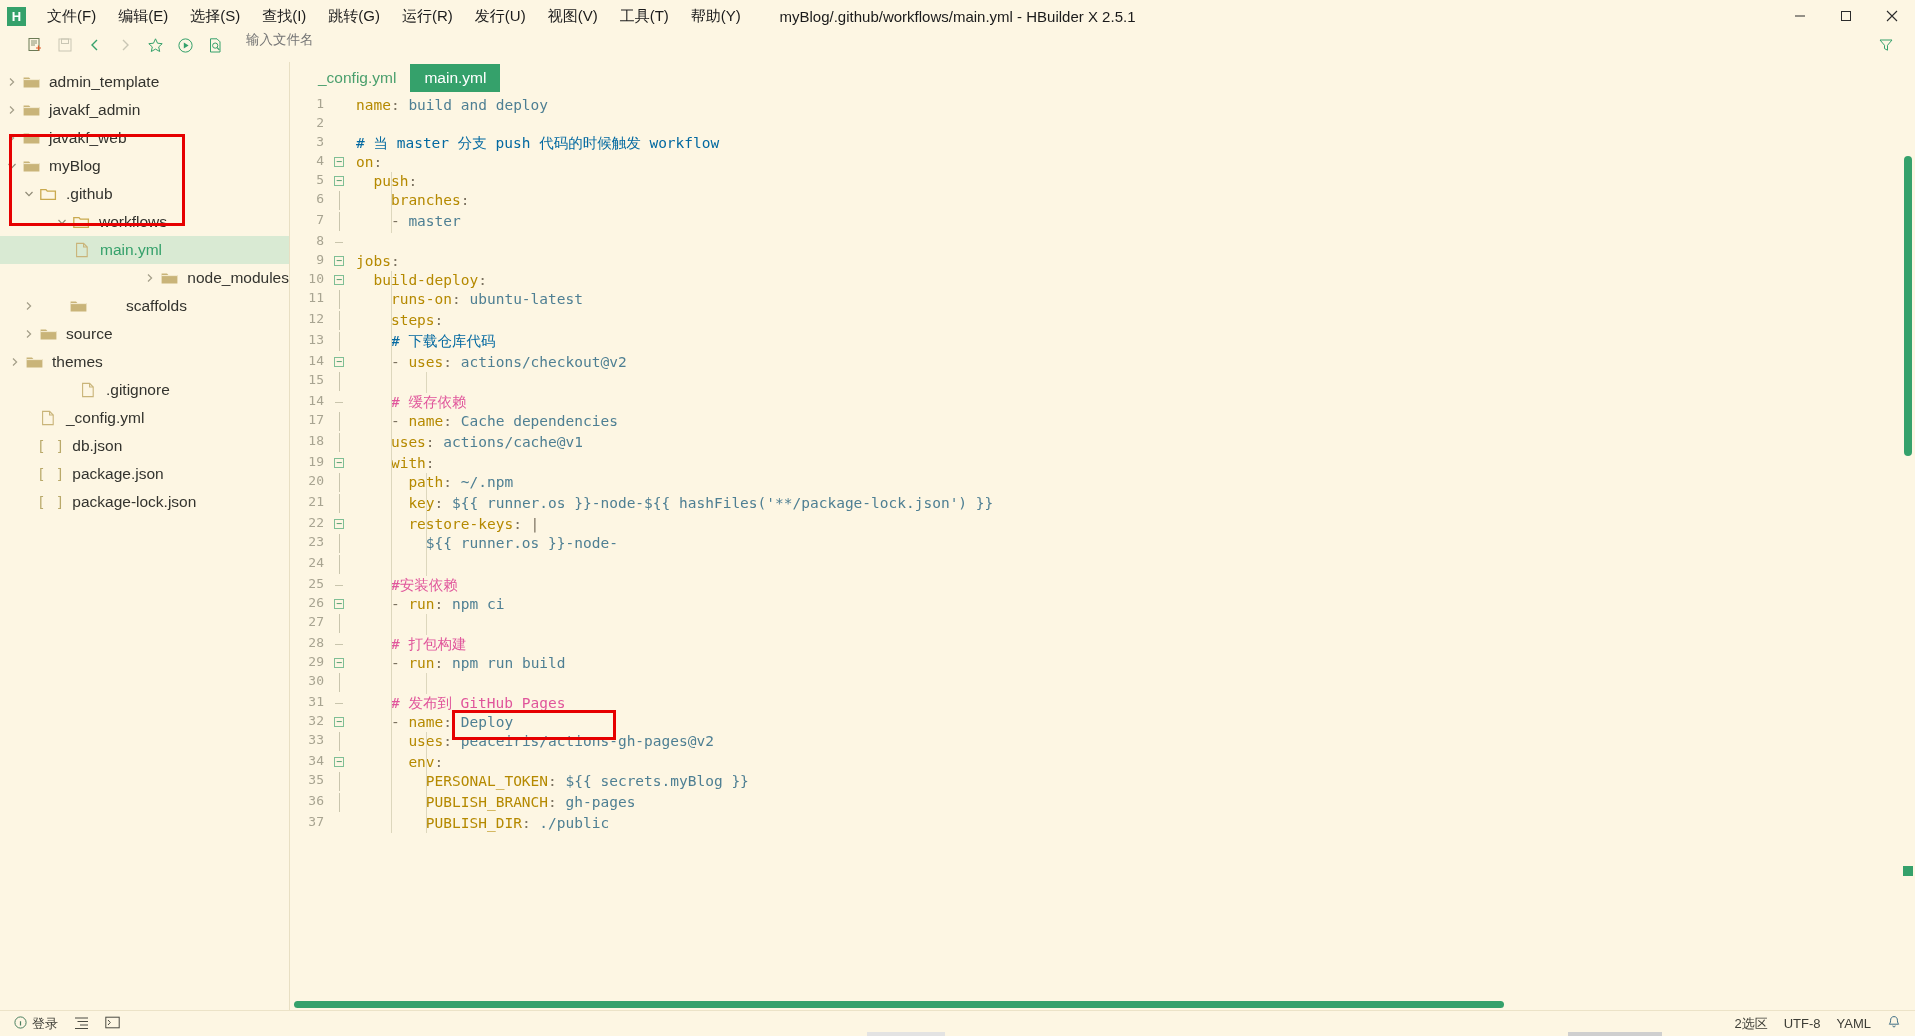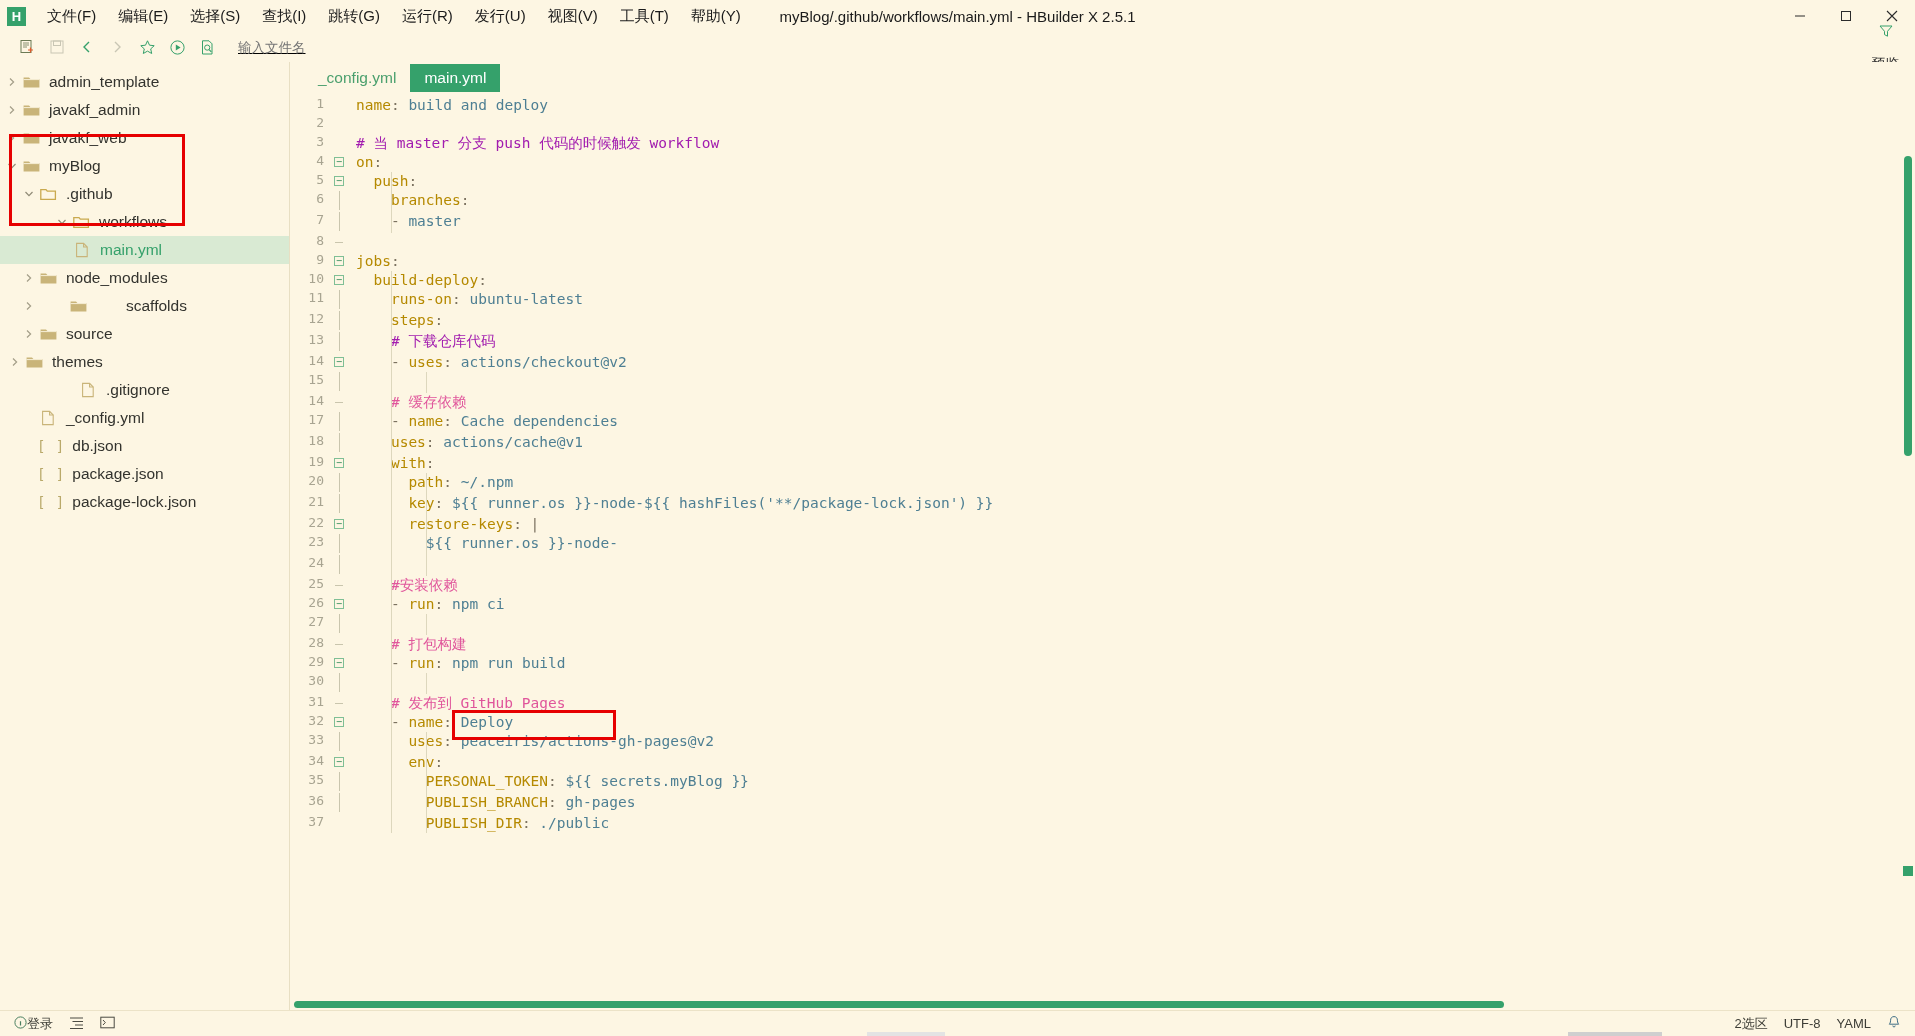--- a/index.html
+++ b/index.html
@@ -35,22 +35,22 @@
   }
   .win-controls { margin-left: auto; display: flex; height: 32px; z-index: 5; }
   .win-btn {
     width: 46px; height: 32px; display: flex; align-items: center; justify-content: center;
     color: #2b2b2b;
   }
   .win-btn svg { display: block; }
 
   
   .toolbar {
-    height: 30px; flex: 0 0 30px; display: flex; align-items: center;
-    background: #fdf6e3; padding-left: 12px; position: relative; text-decoration: underline;
+    height: 30px; flex: 0 0 30px; display: flex; align-items: flex-start;
+    background: #fdf6e3; padding-left: 20px; position: relative;
   }
   .tb-btn {
     width: 30px; height: 26px; display: flex; align-items: center; justify-content: center;
     color: #6b6b5a;
   }
   .tb-btn.green { color: #35a16b; }
   .tb-btn.disabled { color: #c9c6b4; }
   .filename-input {
     margin-left: 16px; font-size: 13.5px; color: #a9a593;
     background: transparent; border: none; outline: none; width: 300px;
@@ -130,21 +130,21 @@
     font-family: "DejaVu Sans Mono", monospace; font-size: 14.5px;
     line-height: 19px; white-space: pre; color: #5f7d8c; padding-left: 8px;
     vertical-align: top; position: relative;
   }
   .tr-line { height: 19px; }
 
   
   .k  { color: #b58900; }      
   .p  { color: #7b7260; }      
   .v  { color: #4e7f93; }      
-  .c  { color: #a21caf; }      
+  .c  { color: #0369a1; }      
   .cm { color: #e0559b; }
   .indent-guide {
     position: absolute; width: 1px; background: #ddd7bd; top: 0; bottom: 0;
   }
 
   
   .vscroll {
     position: absolute; right: 0; top: 0; bottom: 0; width: 14px; background: #fdf6e3;
   }
   .vscroll .thumb {
@@ -160,21 +160,21 @@
     position: absolute; top: 3px; height: 7px; background: #35a16b; border-radius: 4px;
   }
 
   
   .statusbar {
     height: 26px; flex: 0 0 26px; display: flex; align-items: center;
     background: #fdf6e3; font-size: 13px; color: #3d3d36;
     border-top: 1px solid #ece3c8; padding: 0 6px;
     font-family: "Liberation Sans", sans-serif;
   }
-  .st-item { display: flex; align-items: center; padding: 0 8px; height: 26px; }
+  .st-item { display: flex; align-items: center; gap: 5px; padding: 0 8px; height: 26px; }
   .st-right { margin-left: auto; display: flex; align-items: center; }
   .taskbar-strip {
     position: absolute; left: 0; right: 0; bottom: 0; height: 4px;
   }
   .tb-seg { position: absolute; bottom: 0; height: 4px; }
 </style>
 </head>
 <body>
 
 <div class="app">
@@ -355,21 +355,21 @@
           <div class="tree-row selected" style="padding-left: 55px;">
             <span class="twisty "></span>
             <span class="icon-slot">
               <svg width="14" height="16" viewBox="0 0 14 16">
                 <path d="M1.6 1.4 H8.6 L12.2 5 V14.6 H1.6 Z" fill="none" stroke="#c9b479" stroke-width="1.1"></path>
                 <path d="M8.6 1.4 V5 H12.2" fill="none" stroke="#c9b479" stroke-width="1.1"></path>
               </svg>
             </span>
             <span class="tree-label">main.yml</span>
           </div>
-          <div class="tree-row" style="padding-left: 21px;">
+          <div class="tree-row" style="padding-left: 29px; justify-content: flex-end;">
             <span class="twisty closed">
               <svg width="10" height="10" viewBox="0 0 10 10">
                 <path d="M3 1.5 L6.6 5 L3 8.5" fill="none" stroke="#a39e88" stroke-width="1.2"></path>
               </svg>
             </span>
             <span class="icon-slot">
               <svg width="17" height="14" viewBox="0 0 17 14">
                 <path d="M0.6 2.4 H6 L7.4 4 H16.4 V12.6 H0.6 Z" fill="#c9b479"></path>
                 <path d="M0.6 4.6 H16.4" stroke="#fdf6e3" stroke-width="0.9"></path>
               </svg>

